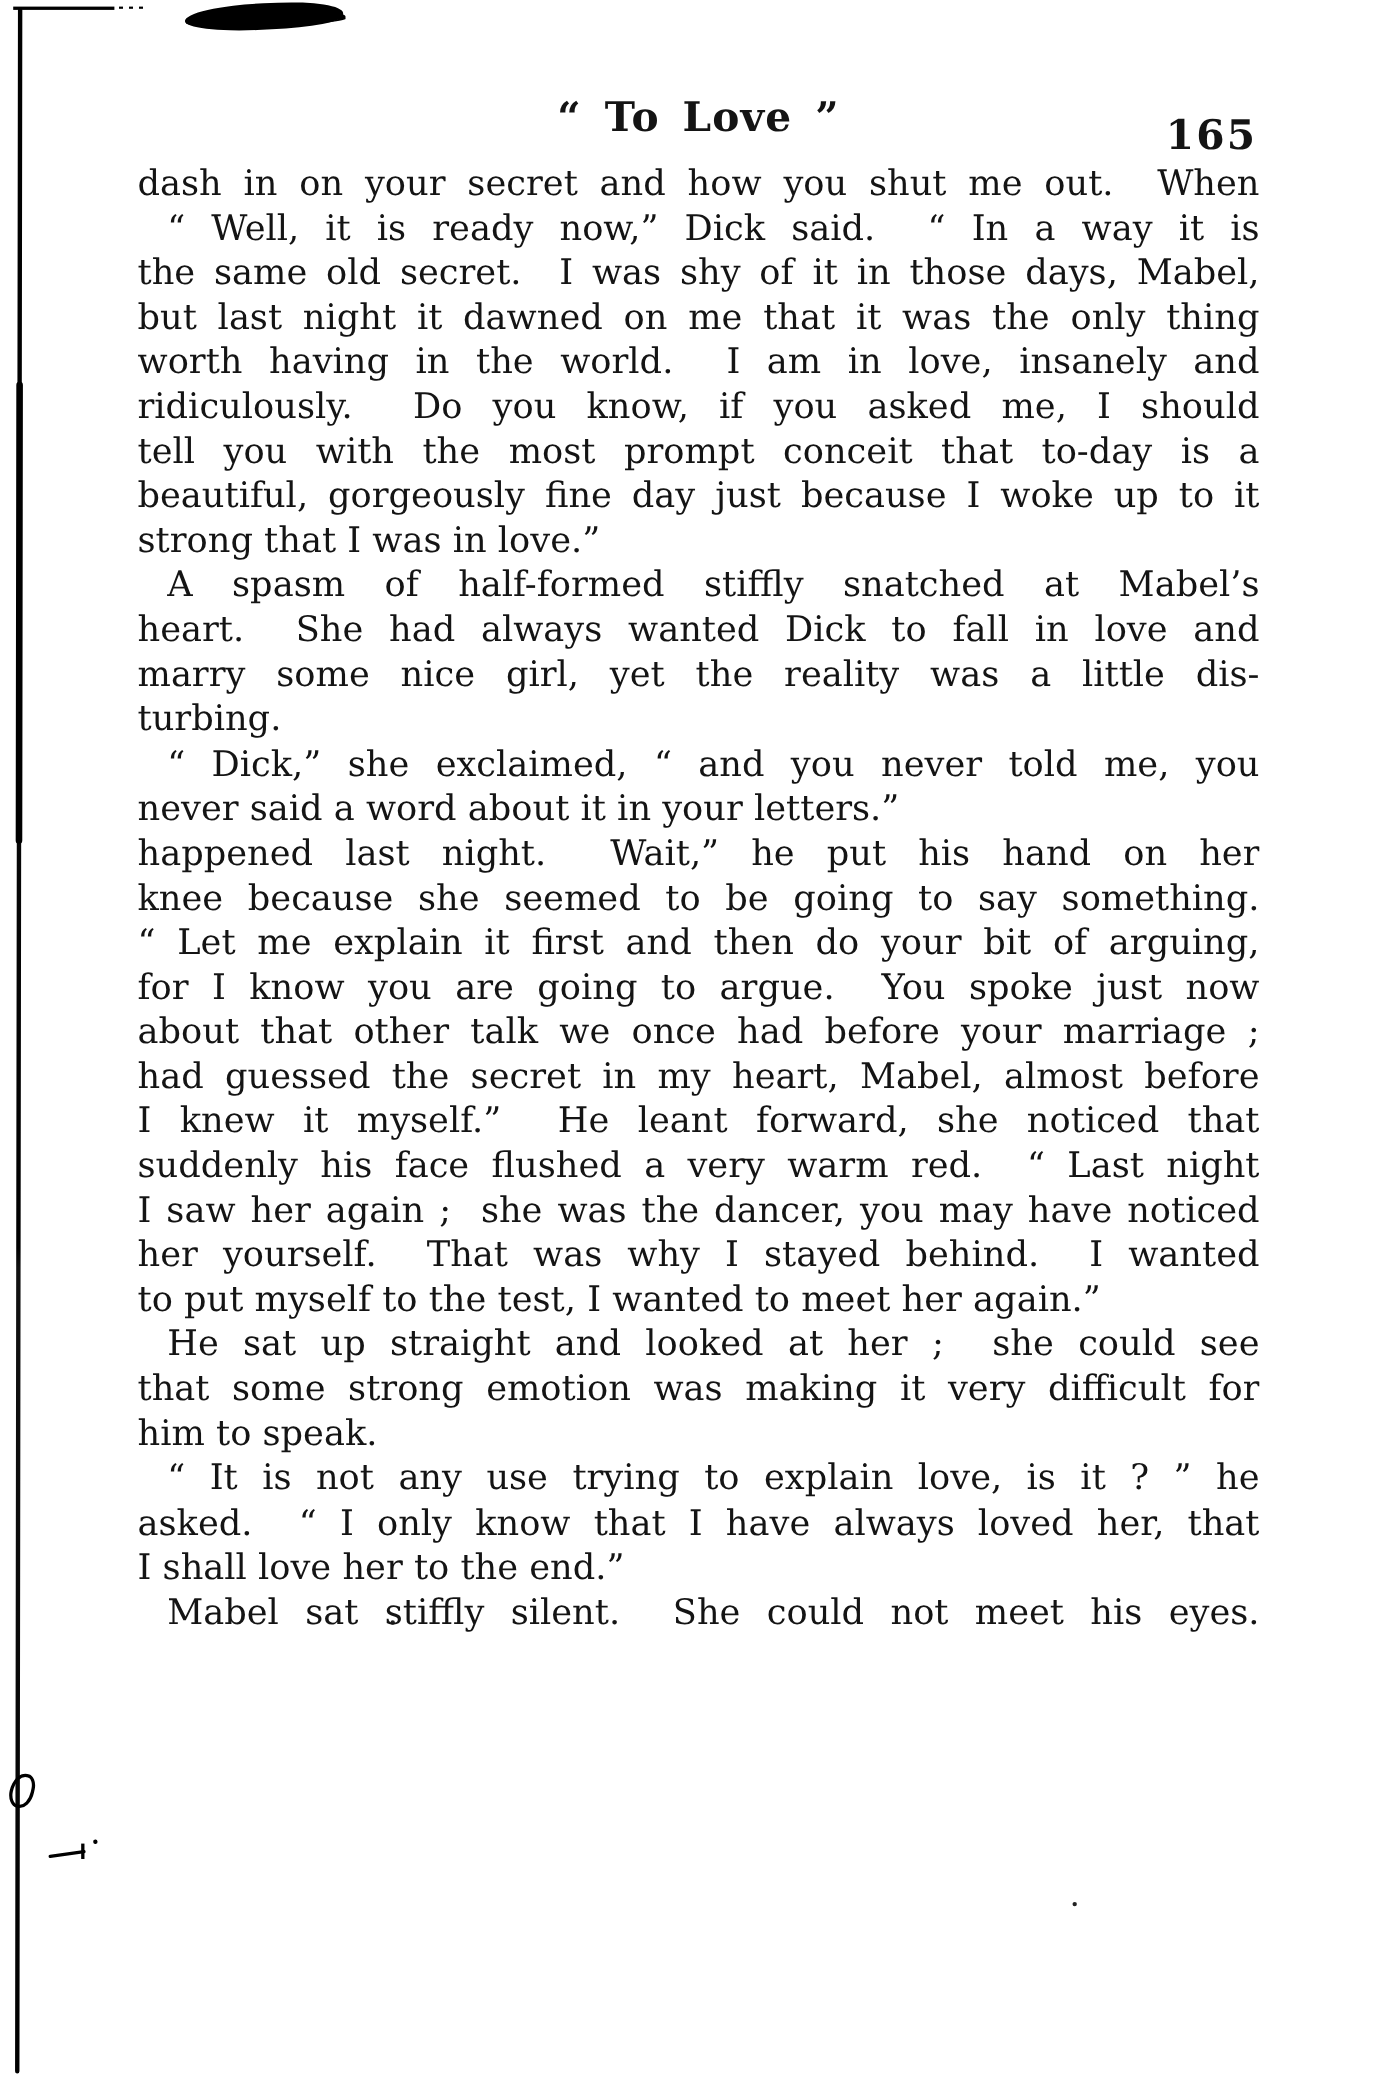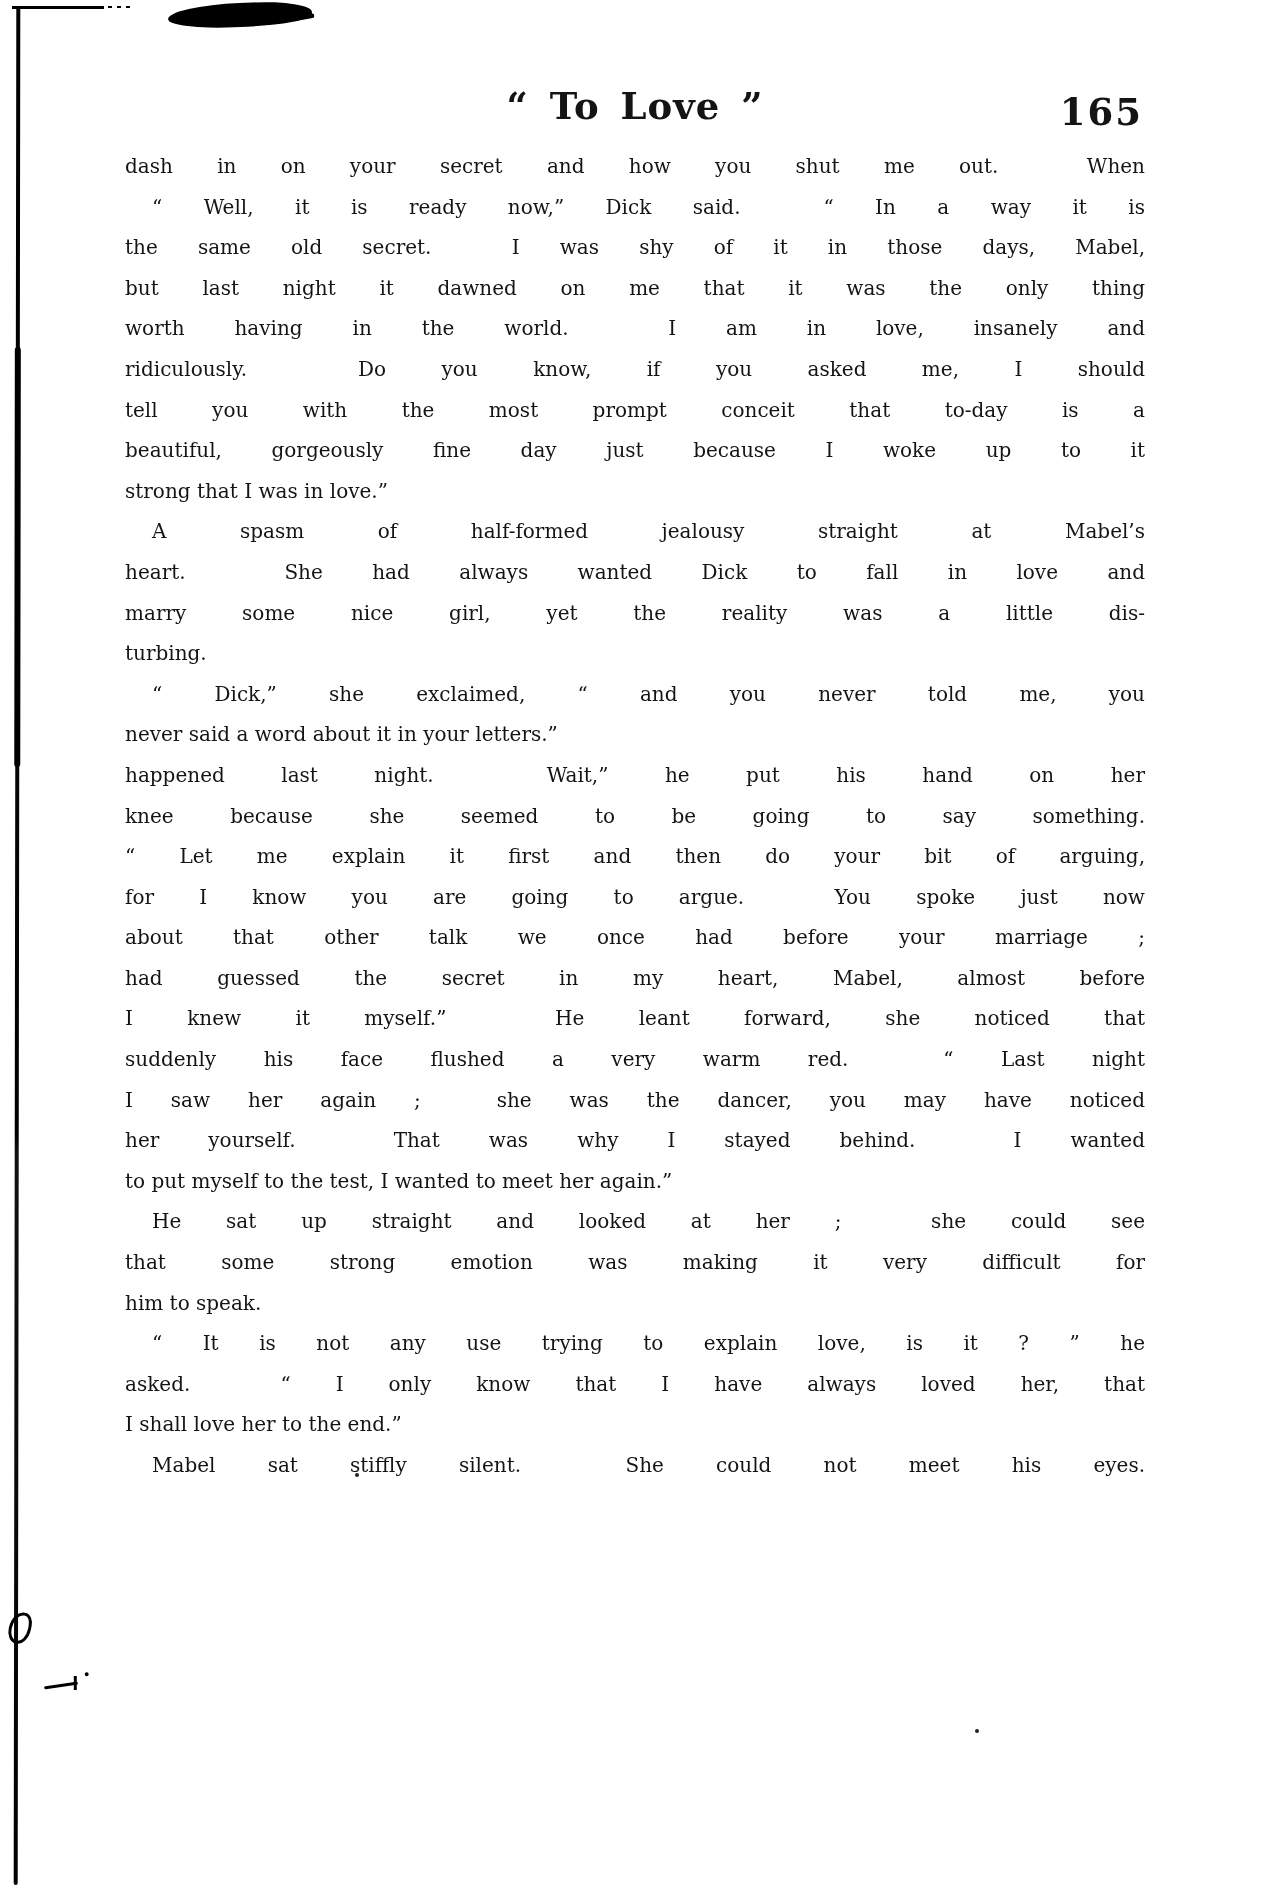--- a/index.html
+++ b/index.html
@@ -67,28 +67,28 @@
 
   
   .pagehead {
     position: absolute; left: 125px; top: 84px; width: 1020px; height: 52px;
   }
   .pagehead .title {
     position: absolute; left: 0; right: 0; text-align: center;
     font-size: 37px; font-weight: bold; letter-spacing: 1px; word-spacing: 7px;
   }
   .pagehead .pageno {
-    position: absolute; right: 2px; top: 6px;
+    position: absolute; right: 2px; top: 16px;
     font-size: 37px; font-weight: bold; letter-spacing: 2px;
   }
 
   
   .bodytext {
     position: absolute; left: 125px; top: 146px; width: 1020px;
-    font-size: 20px;
+    font-size: 32px;
   }
   .line {
     line-height: 40.6px; height: 40.6px; overflow: hidden;
     white-space: normal;
     text-align: left;
   }
   .line.just { text-align: justify; }
   .line.just::after { content: ""; display: inline-block; width: 100%; height: 0; }
   .line.ind { text-indent: 27px; }
 </style>
@@ -111,21 +111,21 @@
 <div class="bodytext">
     <div class="line just">dash in on your secret and how you shut me out.&nbsp; When</div>
     <div class="line just ind">“ Well, it is ready now,” Dick said.&nbsp; “ In a way it is</div>
     <div class="line just">the same old secret.&nbsp; I was shy of it in those days, Mabel,</div>
     <div class="line just">but last night it dawned on me that it was the only thing</div>
     <div class="line just">worth having in the world.&nbsp; I am in love, insanely and</div>
     <div class="line just">ridiculously.&nbsp; Do you know, if you asked me, I should</div>
     <div class="line just">tell you with the most prompt conceit that to-day is a</div>
     <div class="line just">beautiful, gorgeously fine day just because I woke up to it</div>
     <div class="line">strong that I was in love.”</div>
-    <div class="line just ind">A spasm of half-formed jealousy straight at Mabel’s</div>
+    <div class="line just ind">A spasm of half-formed stiffly snatched at Mabel’s</div>
     <div class="line just">heart.&nbsp; She had always wanted Dick to fall in love and</div>
     <div class="line just">marry some nice girl, yet the reality was a little dis-</div>
     <div class="line">turbing.</div>
     <div class="line just ind">“ Dick,” she exclaimed, “ and you never told me, you</div>
     <div class="line">never said a word about it in your letters.”</div>
     <div class="line just">happened last night.&nbsp; Wait,” he put his hand on her</div>
     <div class="line just">knee because she seemed to be going to say something.</div>
     <div class="line just">“ Let me explain it first and then do your bit of arguing,</div>
     <div class="line just">for I know you are going to argue.&nbsp; You spoke just now</div>
     <div class="line just">about that other talk we once had before your marriage ;</div>

